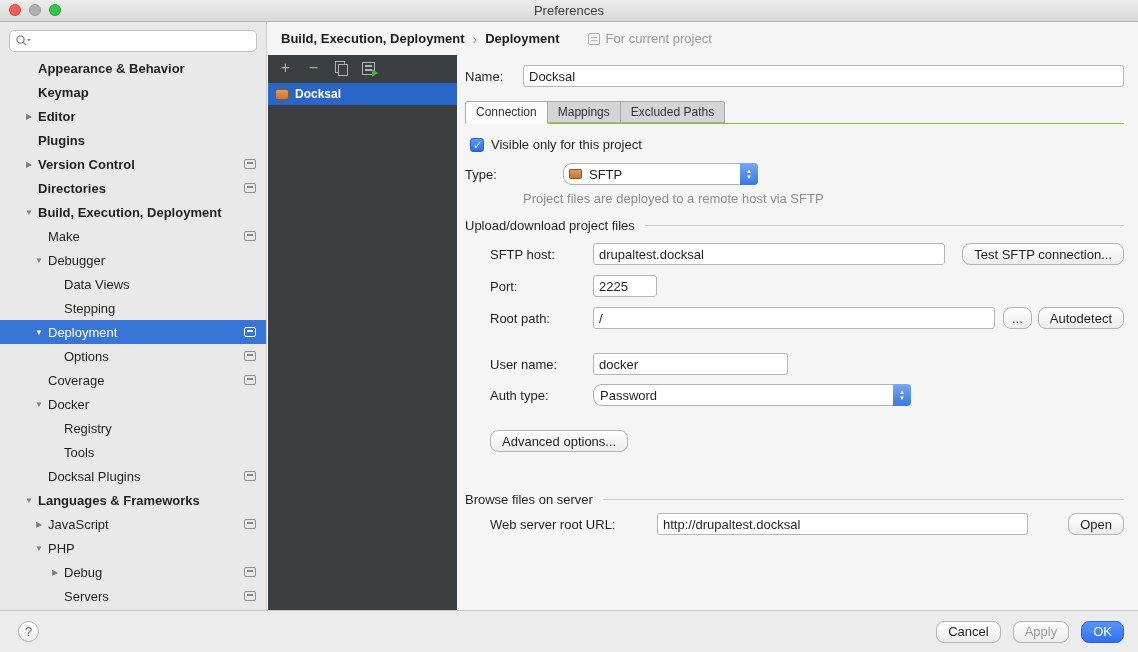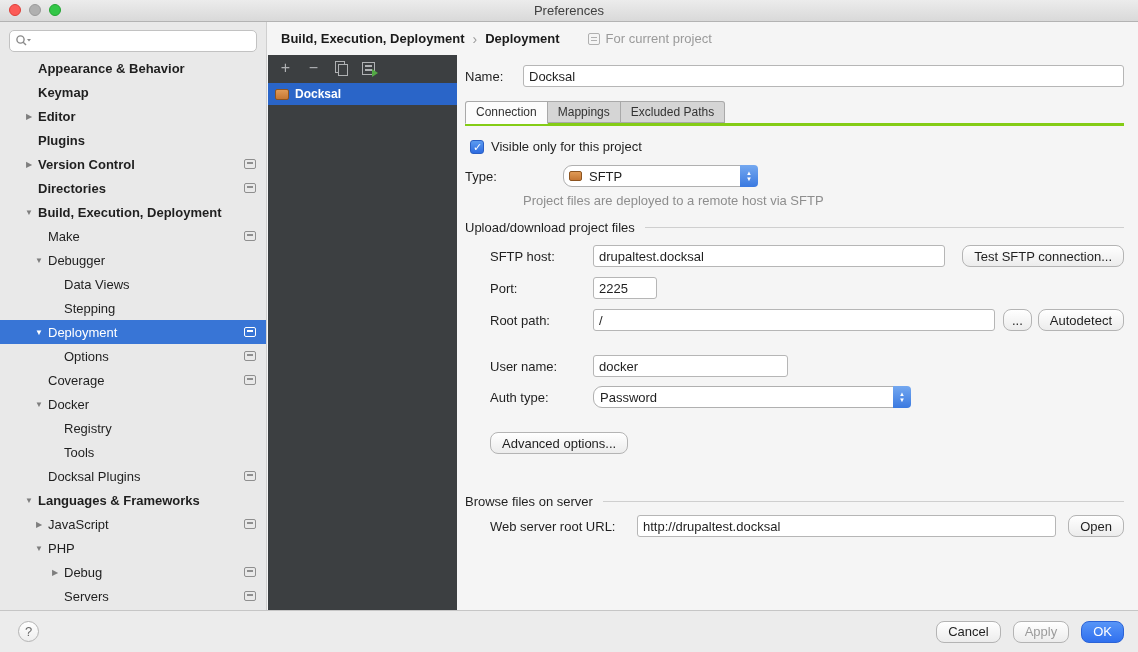--- a/index.html
+++ b/index.html
@@ -72,21 +72,21 @@
   
   .content { position:absolute; top:55px; left:457px; right:0; bottom:42px;
     background:#f5f5f5; padding:0 14px 0 8px; overflow:hidden; }
   .row { display:flex; align-items:center; }
   input.text { height:22px; border:1px solid #b6b6b6; border-radius:3px; background:#fff;
     padding:0 5px; font-size:13px; font-family:inherit; color:#1f1f1f; outline:none; }
   .name-row { margin-top:10px; }
   .wlabel { width:58px; flex:none; }
   .name-row input { flex:1; }
 
-  .tabs { display:flex; margin-top:14px; border-bottom:3px solid #84cc16; align-items:flex-start; }
+  .tabs { display:flex; margin-top:14px; border-bottom:1px solid #84cc16; align-items:flex-start; }
   .tab { height:22px; line-height:21px; padding:0 10px; font-size:12px; background:#d5d5d5;
     border:1px solid #a9a9a9; border-left:none; color:#333; cursor:default; }
   .tab:first-child { border-left:1px solid #a9a9a9; border-top-left-radius:3px; }
   .tab:last-child { border-top-right-radius:3px; }
   .tab.active { background:#fcfcfc; height:23px; margin-bottom:-1px; border-bottom:1px solid #fcfcfc; }
 
   .checkbox { width:14px; height:14px; border-radius:3px; flex:none; position:relative;
     background:linear-gradient(#5b9bf0,#2d6be0); border:1px solid #2a5fc4; }
   .checkbox::after { content:"✓"; position:absolute; color:#fff; font-size:11px; left:2px; top:0px; font-weight:bold; line-height:12px; }
   .cb-row { margin-top:13px; padding-left:5px; }
@@ -357,21 +357,21 @@
 
 
     <div class="frow" style="margin-top:24px;">
       <button class="btn">Advanced options...</button>
     </div>
 
     <div class="section" style="margin-top:40px;">
       <span>Browse files on server</span>
     </div>
 
-    <div class="frow webroot" style="margin-top:6px;">
+    <div class="frow webroot" style="margin-top:6px;gap:20px;">
       <label>Web server root URL:</label>
       <input class="text" style="width: 419px;" value="http://drupaltest.docksal">
       <span class="spacer"></span>
       <button class="btn">Open</button>
     </div>
 
   </div>
 
   <div class="footer">
     <div class="help-btn">?</div>

